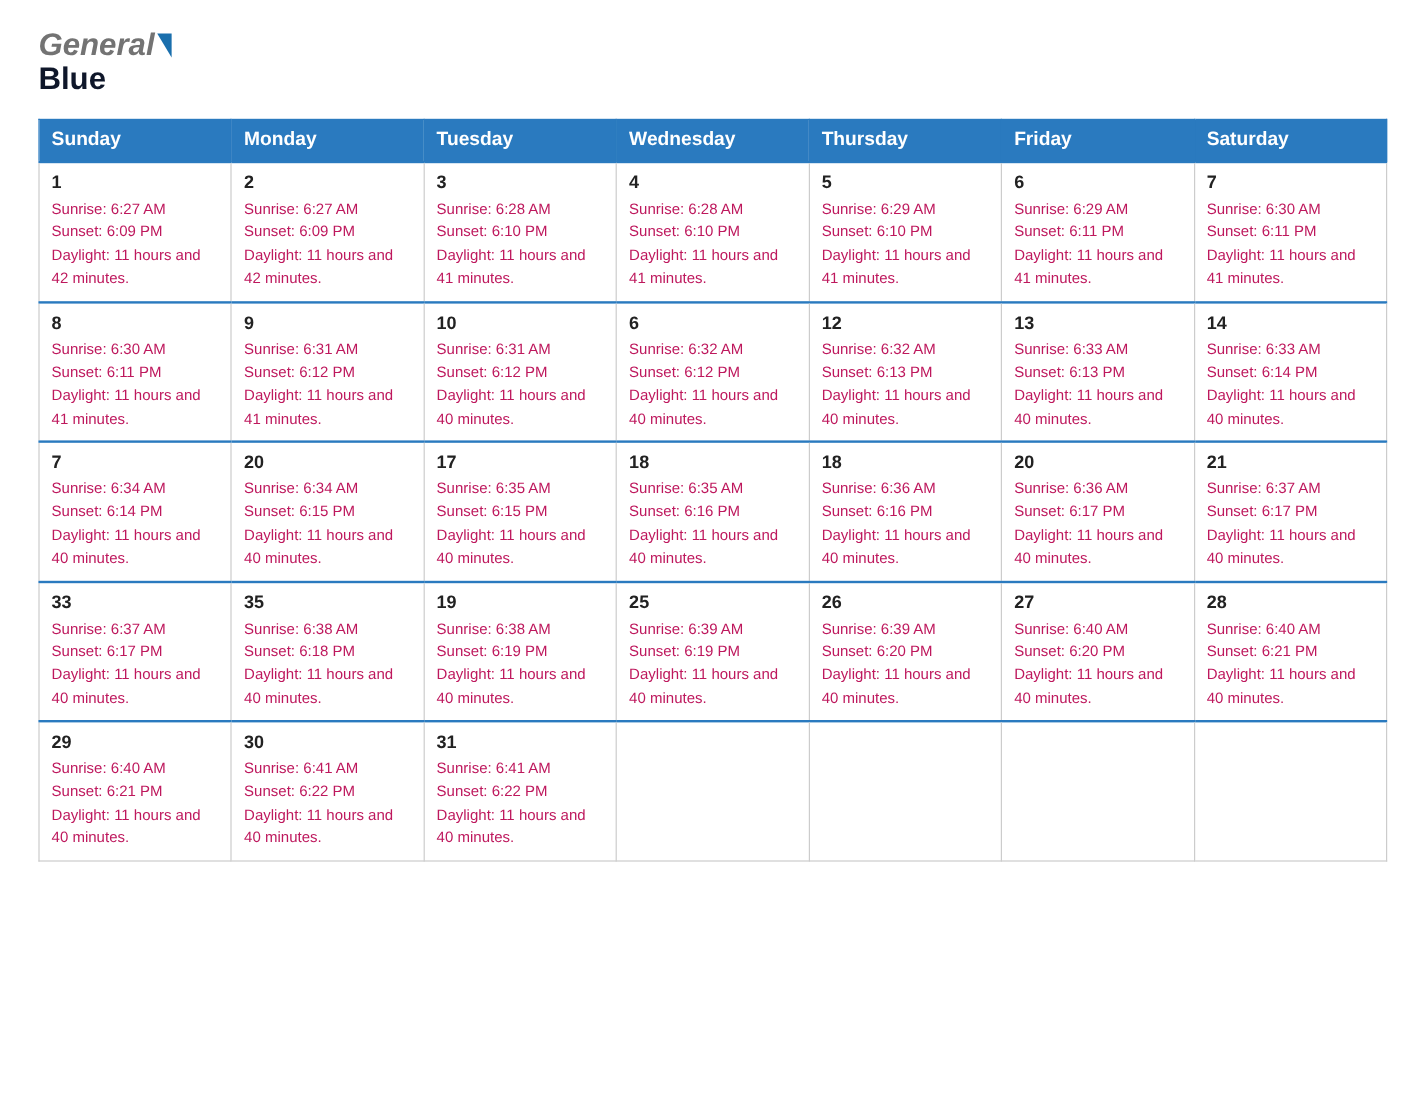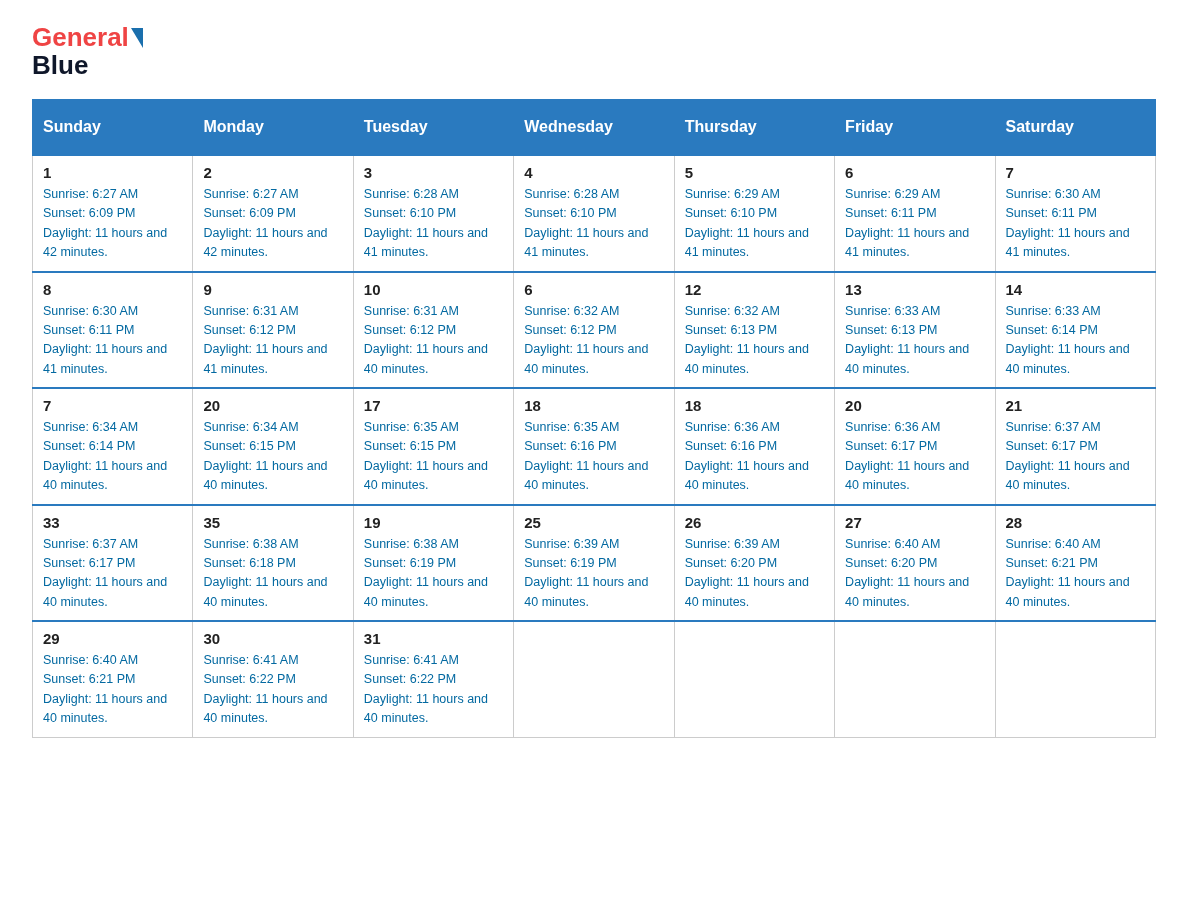--- a/index.html
+++ b/index.html
@@ -22,21 +22,21 @@
       align-items: flex-start;
     }
     .logo-text {
       display: flex;
       align-items: flex-end;
       font-size: 26px;
       font-weight: bold;
       color: #222;
       line-height: 1;
     }
-    .logo-general { color: #ef4444; }
+    .logo-general { color: #737373; font-style: italic; }
     .logo-triangle {
       display: inline-block;
       width: 0;
       height: 0;
       border-left: 12px solid transparent;
       border-right: 0px solid transparent;
       border-top: 20px solid #1a6fad;
       margin-left: 2px;
       margin-bottom: 2px;
     }
@@ -62,21 +62,21 @@
     table {
       width: 100%;
       border-collapse: collapse;
       table-layout: fixed;
     }
     thead tr th {
       background-color: #2a7abf;
       color: #fff;
       font-size: 16px;
       font-weight: bold;
-      padding: 18px 10px;
+      padding: 8px 10px;
       text-align: left;
       border: 1px solid #2a7abf;
     }
     tbody tr td {
       vertical-align: top;
       padding: 8px 10px;
       font-size: 13px;
       color: #222;
       border: 1px solid #ccc;
       border-top: 2px solid #2a7abf;
@@ -87,21 +87,21 @@
     }
     .day-num {
       font-size: 15px;
       font-weight: bold;
       margin-bottom: 4px;
       display: block;
     }
     .day-info {
       font-size: 12.5px;
       line-height: 1.55;
-      color: #0369a1;
+      color: #be185d;
     }
   </style>
 </head>
 <body>
 
 <div class="header">
   <div class="logo">
     <div class="logo-text">
       <span class="logo-general">General</span>
       <span class="logo-triangle"></span>

